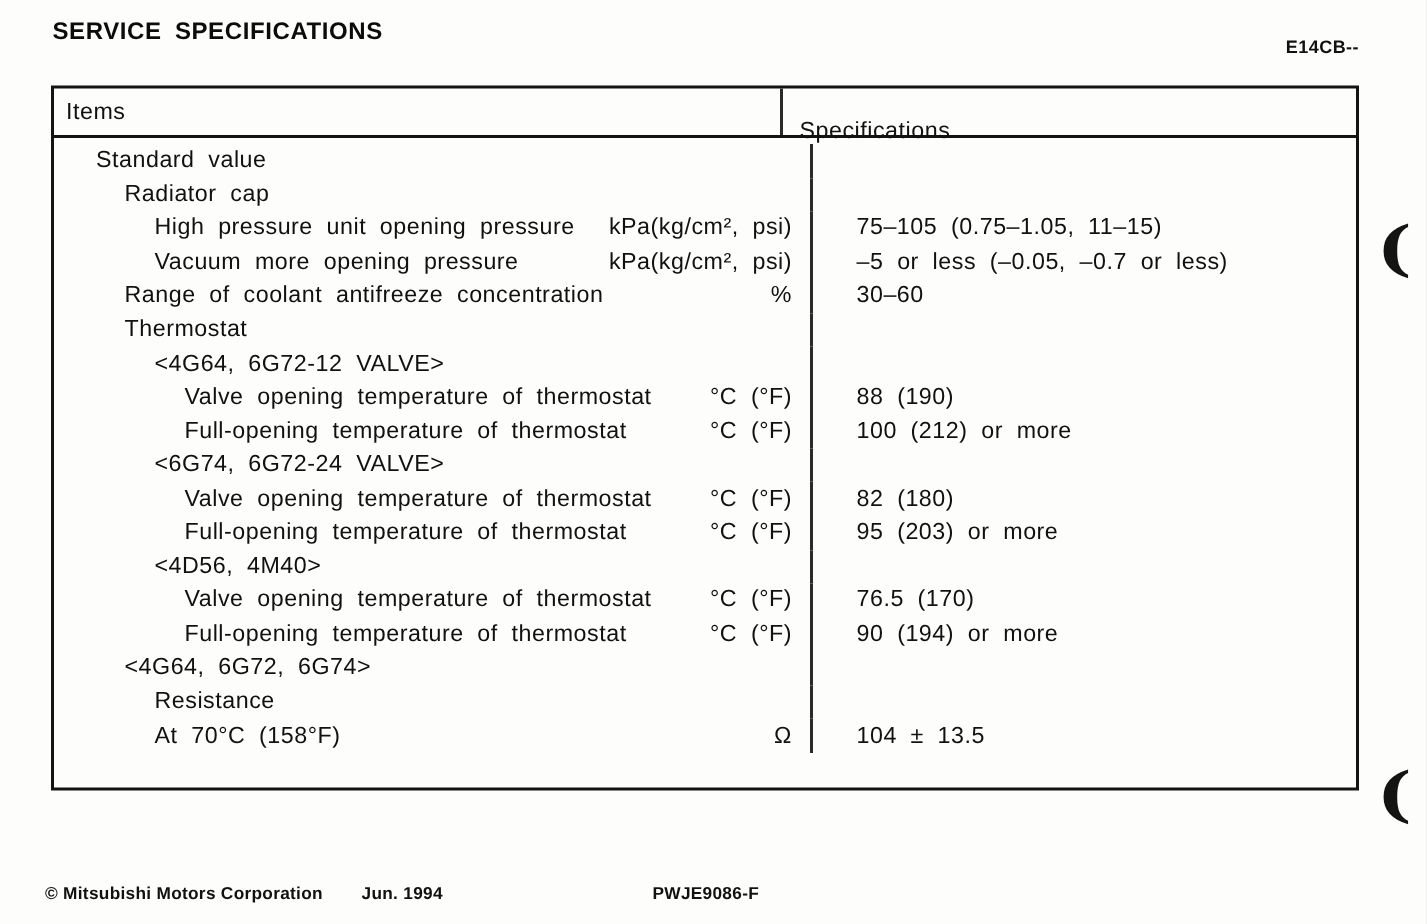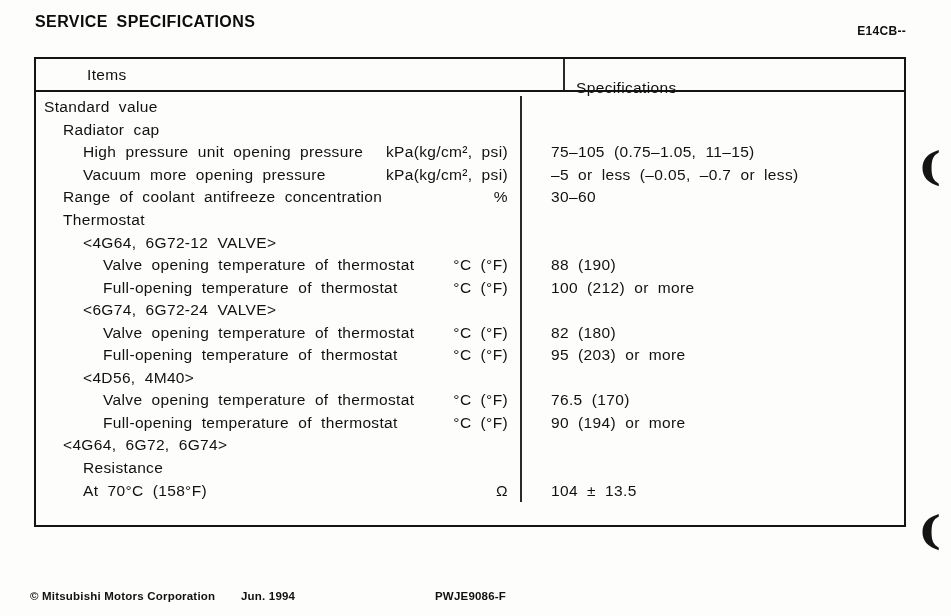--- a/index.html
+++ b/index.html
@@ -27,29 +27,28 @@
     border: 2px solid #141414;
     box-sizing: border-box;
     font-size: 15.5px;
     letter-spacing: 0.35px;
     word-spacing: 4.5px;
   }
   .thead {
     display: flex; height: 33px;
     border-bottom: 2px solid #141414;
     box-sizing: border-box;
-    padding-left: 43px;
   }
   .thead .hcell-left {
     width: 486px; box-sizing: border-box;
     border-right: 2px solid #2a2a2a;
     padding: 7px 0 0 8px;
   }
   .thead .hcell-right { flex: 1; padding: 7px 0 0 11px; margin-top: 13px; }
-  .tbody { padding-top: 4px; }
+  .tbody { padding-top: 4px; margin-left: 20px; }
   .trow { display: flex; height: 22.55px; align-items: flex-start; }
   .cell-left {
     width: 486px; box-sizing: border-box;
     border-right: 2px solid #2a2a2a;
     display: flex; justify-content: space-between;
     padding-right: 12px;
     height: 100%;
     align-items: center;
   }
   .cell-left .lbl { white-space: pre; }

